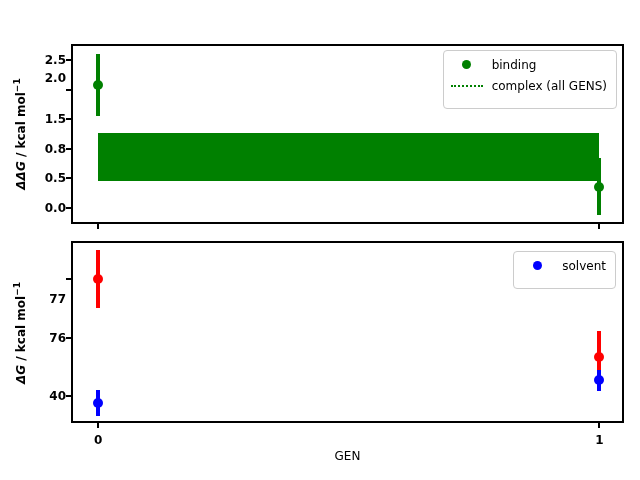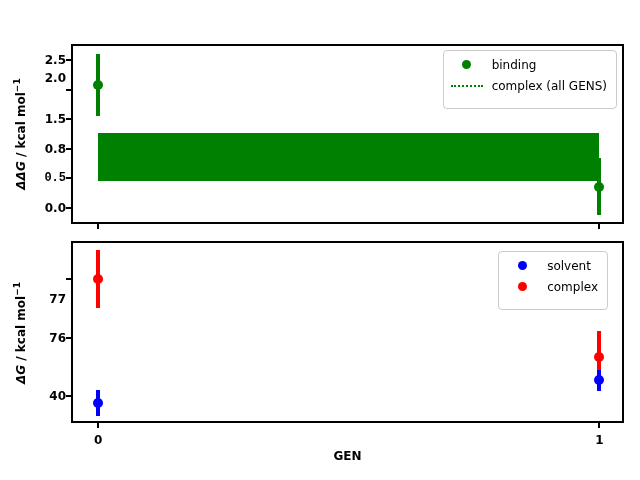--- a/index.html
+++ b/index.html
@@ -19,25 +19,25 @@
   .xtick  { position:absolute; bottom:-7px; width:2px; height:5px; background:#000; }
   .xticklabel { position:absolute; bottom:-26px; width:30px; text-align:center;
                 font-size:12px; font-weight:bold; }
   .ylabel { position:absolute; width:170px; text-align:center; transform:rotate(-90deg);
             font-size:12px; font-weight:bold; white-space:nowrap; }
   .ylabel .ital { font-style:italic; }
   .ylabel sup { font-size:9px; }
   .ylabel-top    { left:-64px; top:125px; height:18px; }
   .ylabel-bottom { left:-64px; top:324px; height:18px; }
   .xlabel { position:absolute; left:71px; top:449px; width:553px; text-align:center;
-            font-size:12px; font-weight:bold; }
+            font-size:12px; font-weight:normal; }
   .legend { position:absolute; background:rgba(255,255,255,0.9); border:1px solid #cccccc;
             border-radius:4px; padding:3px 9px 12px 7px; }
   .legend-top    { top:4px; right:5px; }
-  .legend-bottom { top:8px; right:14px; }
+  .legend-bottom { top:8px; right:6px; }
   .legend-row { display:flex; align-items:center; height:21px; }
   .legend-marker { width:32px; display:flex; justify-content:center; align-items:center;
                    margin-right:9px; }
   .dot   { width:9px; height:9px; border-radius:50%; display:inline-block; }
   .dline { width:32px; border-top:2px dotted #008000; display:inline-block; height:0; }
   .legend-label { font-size:12px; }
 </style>
 </head>
 <body>
 
@@ -45,21 +45,21 @@
 
   <div class="ylabel ylabel-top"><span class="ital">ΔΔG</span><span> / kcal mol</span><sup>−1</sup></div>
 
   <div class="ylabel ylabel-bottom"><span class="ital">ΔG</span><span> / kcal mol</span><sup>−1</sup></div>
 
   <div class="axes axes-top">
       <div class="band" style="left: 25.0685px; top: 87.4094px; width: 501.37px; height: 47.2483px; background: rgb(0, 128, 0);"></div>
       <div class="ytick" style="top: 160.826px;"></div>
       <div class="yticklabel" style="top: 152.826px;">0.0</div>
       <div class="ytick" style="top: 131.295px;"></div>
-      <div class="yticklabel" style="top: 123.295px; font-family: Liberation Mono, monospace;">0.5</div>
+      <div class="yticklabel" style="top: 123.295px;">0.5</div>
       <div class="ytick" style="top: 101.765px;"></div>
       <div class="yticklabel" style="top: 93.7651px;">0.8</div>
       <div class="ytick" style="top: 72.2349px;"></div>
       <div class="yticklabel" style="top: 64.2349px;">1.5</div>
       <div class="ytick" style="top: 42.7047px;"></div>
       <div class="yticklabel" style="top: 23px;">2.0</div>
       <div class="ytick" style="top: 13.1745px;"></div>
       <div class="yticklabel" style="top: 5.1745px;">2.5</div>
       <div class="xtick" style="left: 24.0685px;"></div>
       <div class="xtick" style="left: 525.438px;"></div>
@@ -101,23 +101,17 @@
       <div class="marker" style="left: 20.0685px; top: 154.908px; background: rgb(0, 0, 255);"></div>
       <div class="ebar" style="left: 524.438px; top: 126.643px; height: 21.0098px; background: rgb(0, 0, 255);"></div>
       <div class="marker" style="left: 521.438px; top: 132.148px; background: rgb(0, 0, 255);"></div>
       <div class="legend legend-bottom">
         <div class="legend-row">
           <span class="legend-marker">
             <span class="dot" style="background: rgb(0, 0, 255);"></span>
           </span>
           <span class="legend-label">solvent</span>
         </div>
-        <div class="legend-row">
-          <span class="legend-marker">
-            <span class="dot" style="background: rgb(255, 0, 0);"></span>
-          </span>
-          <span class="legend-label">complex</span>
-        </div>
       </div>
     </div>
 
   <div class="xlabel">GEN</div>
 </div>
 
 </body></html>

